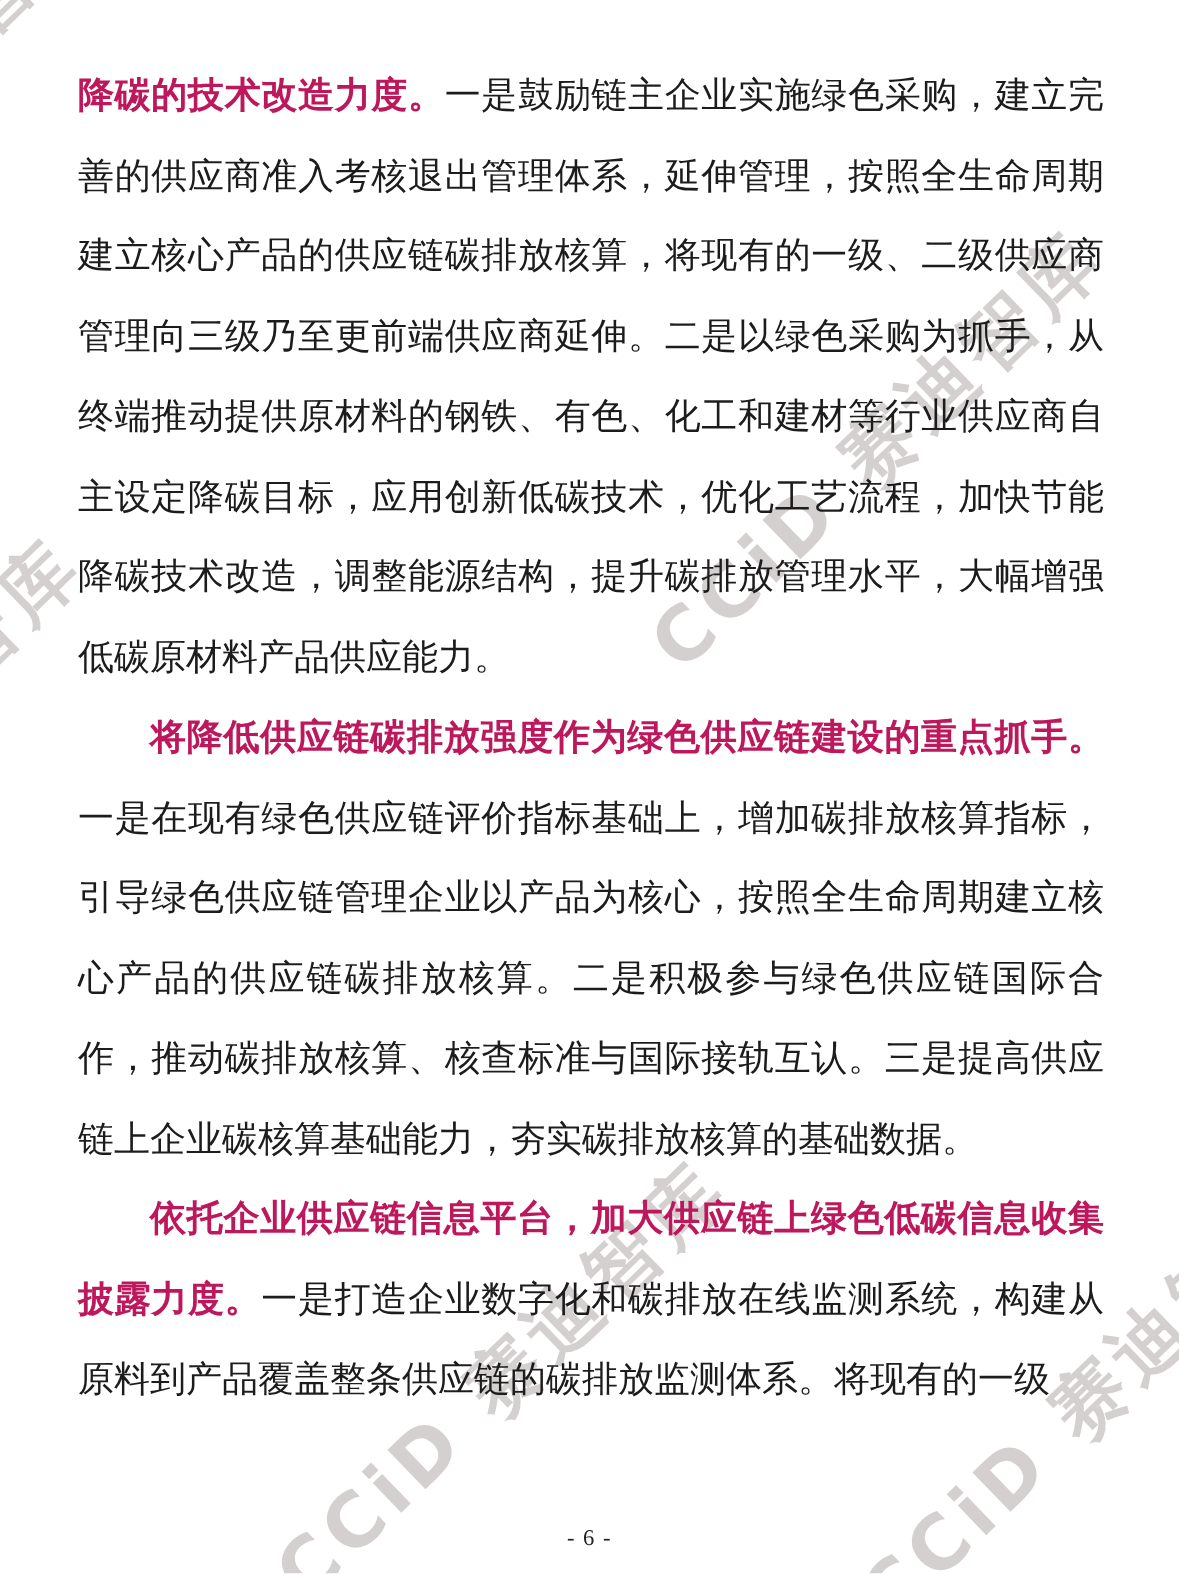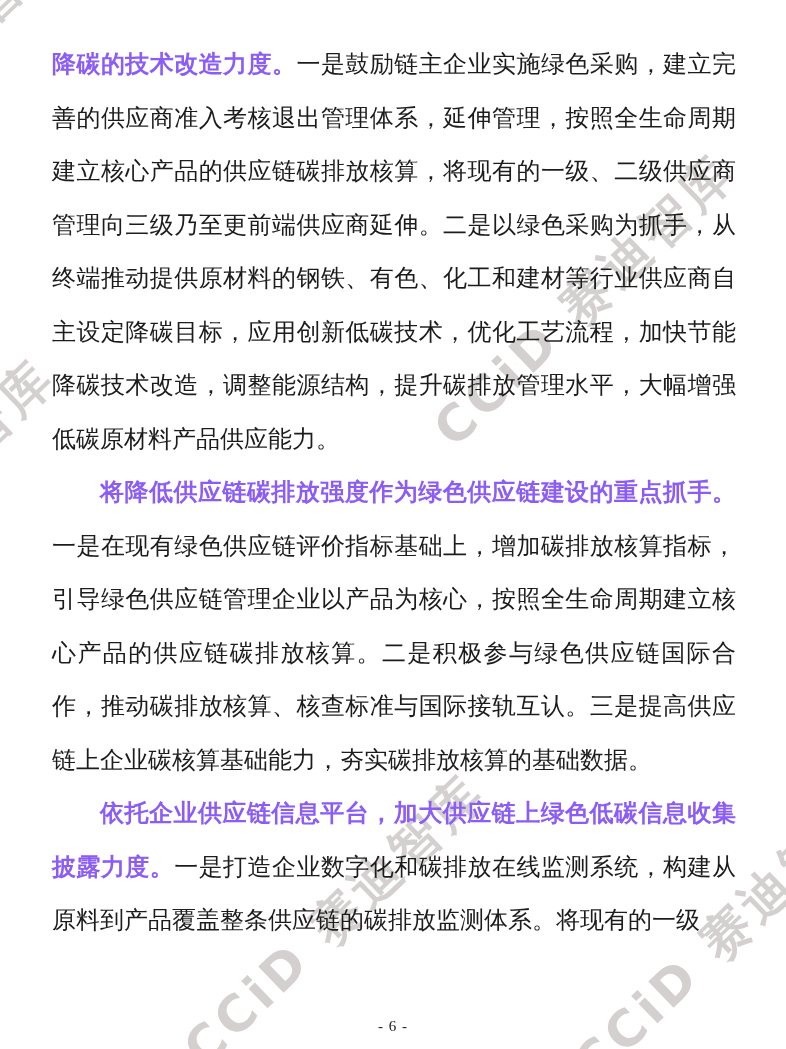--- a/index.html
+++ b/index.html
@@ -47,21 +47,21 @@
     z-index: 2;
     font-size: 24px;
     line-height: 53.5px;
     color: #1c1c1c;
     text-align: justify;
     text-justify: inter-ideograph;
   }
   .para { margin: 0; padding: 0; }
   .para.indent { text-indent: 2em; }
   .seg { font-weight: normal; }
-  .seg.bold { font-weight: bold; color: #8b5cf6; }
+  .seg.bold { font-weight: bold; color: #be185d; }
 
   
   .footer {
     position: absolute;
     left: 0;
     right: 0;
     bottom: 15px;
     z-index: 2;
     text-align: center;
     font-size: 15px;

